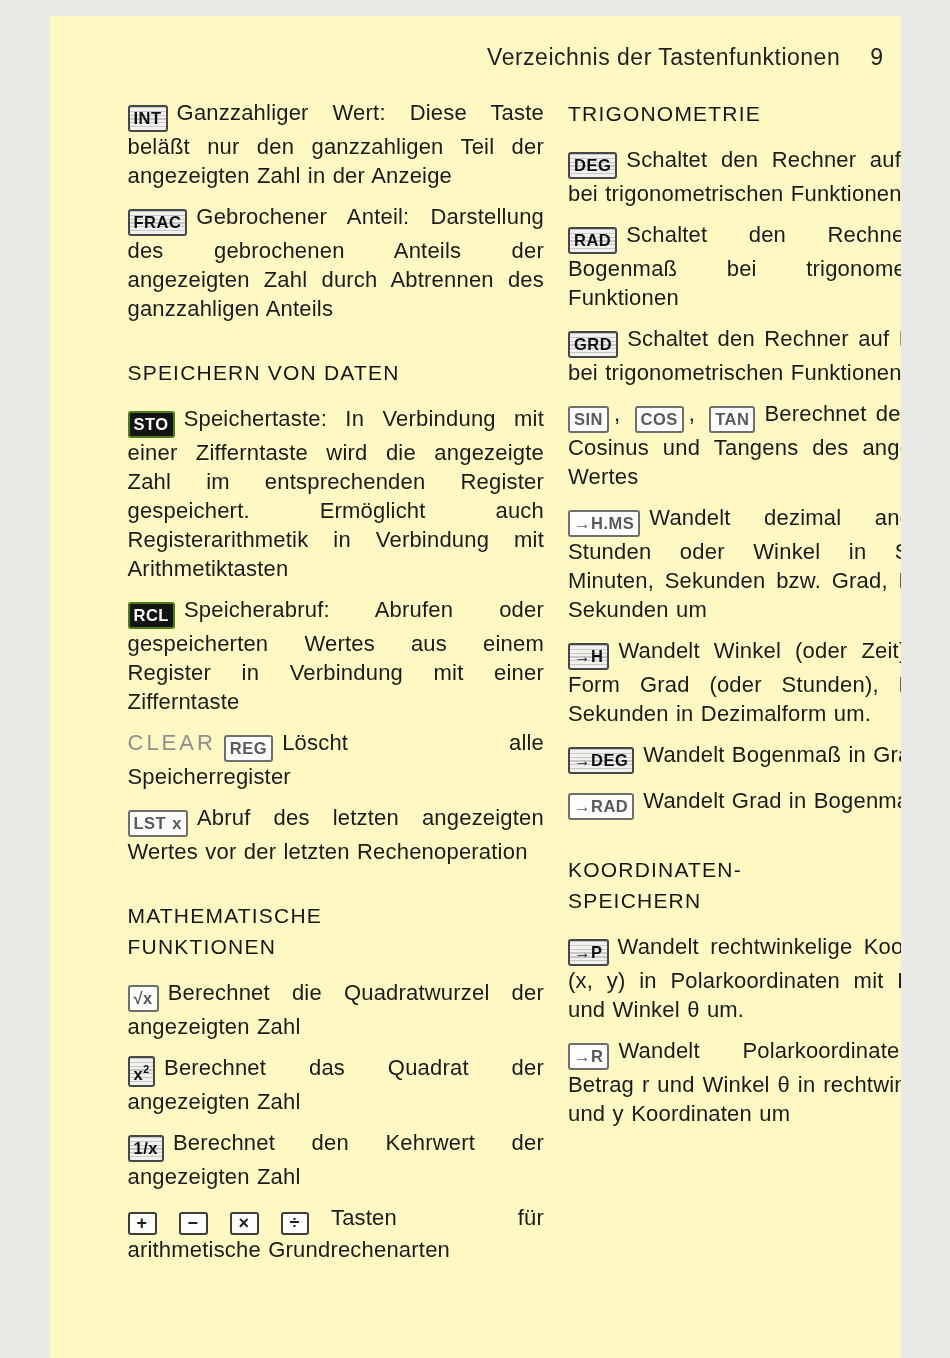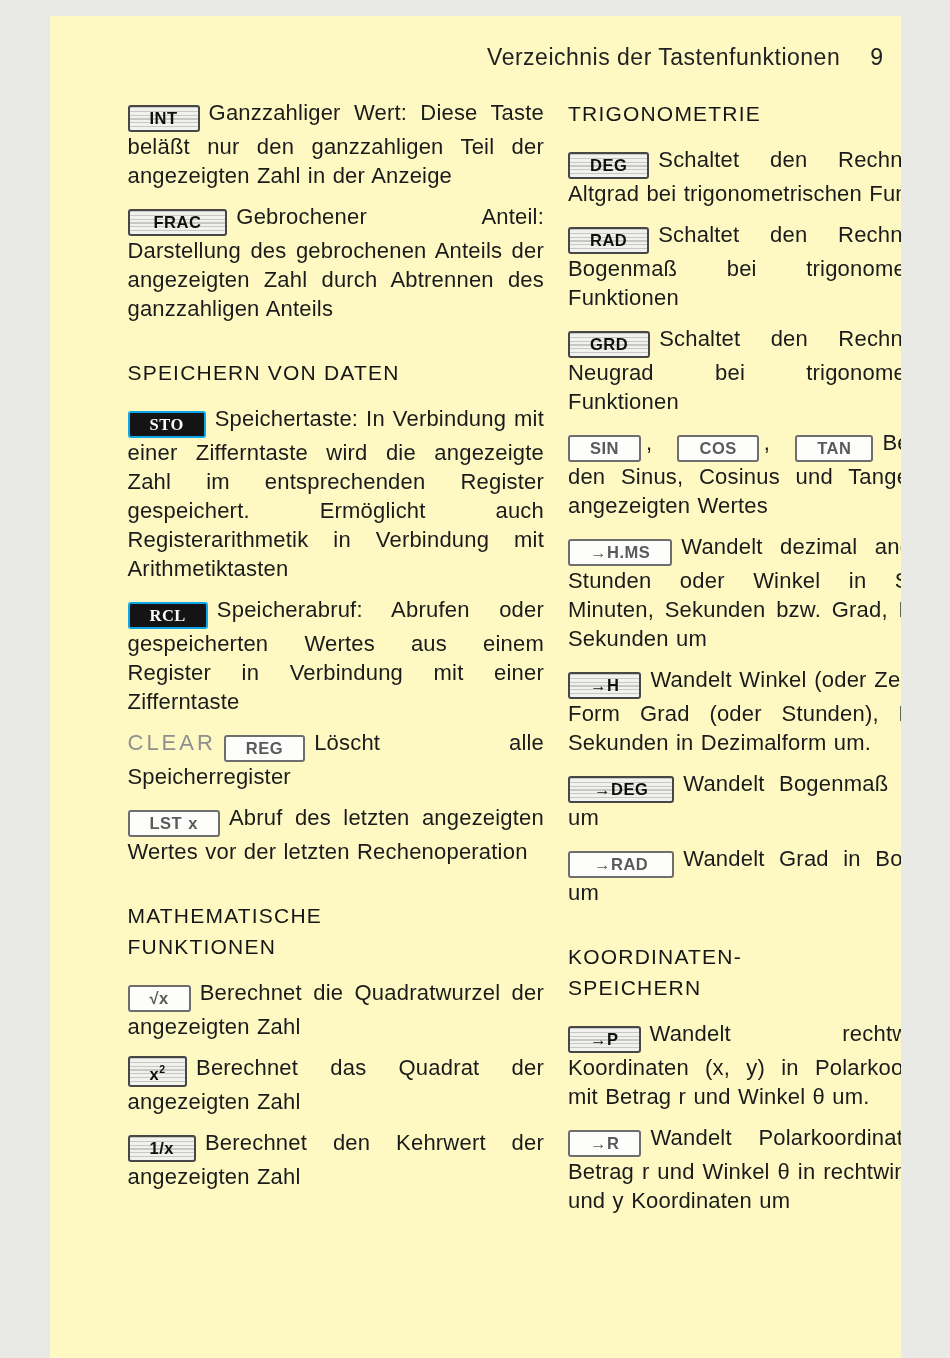--- a/index.html
+++ b/index.html
@@ -26,40 +26,40 @@
     font-size:21px; font-weight:500; letter-spacing:1.2px;
     margin:34px 0 16px 0; white-space:pre-line; line-height:31px; color:#161616;
   }
   .sec:first-child .sec-heading { margin-top:0; }
   p.entry {
     font-size:22px; line-height:29px; text-align:justify;
     margin:0 0 12px 0; letter-spacing:0.2px; word-spacing:1px; color:#1b1b1b;
   }
   .key {
     display:inline-block; vertical-align:-4px;
-    padding:2px 20px; border-radius:3px;
+    padding:2px 4px; border-radius:3px;
     font-size:16.5px; font-weight:bold; line-height:19px;
     margin-right:9px; letter-spacing:0.5px; white-space:nowrap;
   }
   .k-shift {
     background:repeating-linear-gradient(180deg,#c7c7c5 0 1.3px,#f1f1ee 1.3px 3.8px);
     border:2px solid #474747; color:#0f0f0f;
   }
   .k-outline { background:#fdfdfc; border:2px solid #6e6e6e; color:#5a5a5a; }
-  .k-black  { background:#141414; border:2px solid #0ea5e9; color:#fbfbfb;font-family:Liberation Serif, serif; }
+  .k-black  { background:#141414; border:2px solid #4d7c0f; color:#fbfbfb; }
   .k-pi {
     background:repeating-linear-gradient(180deg,#b9b9b7 0 1.3px,#e8e8e5 1.3px 3.5px);
     border:3px solid #262626; color:#0c0c0c; padding:0 6px; font-size:19px;
   }
   .k-op {
     background:#fdfdfc; border:2px solid #3d3d3d; color:#1d1d1d;
     padding:0 7px; margin-right:22px; font-size:18px;
   }
   .it { }
-  .wide { padding:2px 24px; }
+  .wide { padding:2px 4px; }
   .key sup { font-size:10.5px; letter-spacing:0; }
   .gray-word { color:#8f8f8f; letter-spacing:3px; margin-right:8px; }
   .entry-sep { margin-left:-4px; margin-right:5px; }
 </style>
 </head>
 <body>
 
 <div class="page">
   <div class="header">
     <span>Verzeichnis der Tastenfunktionen</span>
@@ -77,20 +77,21 @@
           <p class="entry"><span class="key k-black">RCL</span><span>Speicherabruf: Abrufen oder gespeicherten Wertes aus einem Register in Verbindung mit einer Zifferntaste</span></p>
           <p class="entry"><span class="gray-word">CLEAR</span><span class="key k-outline">REG</span><span>Löscht alle Speicherregister</span></p>
           <p class="entry"><span class="key k-outline it">LST x</span><span>Abruf des letzten angezeigten Wertes vor der letzten Rechenoperation</span></p>
         </section>
         <section class="sec">
           <h2 class="sec-heading">MATHEMATISCHE
 FUNKTIONEN</h2>
           <p class="entry"><span class="key k-outline it">√x</span><span>Berechnet die Quadratwurzel der angezeigten Zahl</span></p>
           <p class="entry"><span class="key k-shift it">x<sup>2</sup></span><span>Berechnet das Quadrat der angezeigten Zahl</span></p>
           <p class="entry"><span class="key k-shift it">1/x</span><span>Berechnet den Kehrwert der angezeigten Zahl</span></p>
+          <p class="entry"><span class="key k-op">+</span><span class="key k-op">−</span><span class="key k-op">×</span><span class="key k-op">÷</span><span>Tasten für arithmetische Grundrechenarten</span></p>
         </section>
       </div>
     <div class="col" id="col-right">
         <section class="sec">
           <h2 class="sec-heading">TRIGONOMETRIE</h2>
           <p class="entry"><span class="key k-shift">DEG</span><span>Schaltet den Rechner auf Altgrad bei trigonometrischen Funktionen</span></p>
           <p class="entry"><span class="key k-shift">RAD</span><span>Schaltet den Rechner auf Bogenmaß bei trigonometrischen Funktionen</span></p>
           <p class="entry"><span class="key k-shift">GRD</span><span>Schaltet den Rechner auf Neugrad bei trigonometrischen Funktionen</span></p>
           <p class="entry"><span class="key k-outline">SIN</span><span class="entry-sep">, </span><span class="key k-outline">COS</span><span class="entry-sep">, </span><span class="key k-outline">TAN</span><span>Berechnet den Sinus, Cosinus und Tangens des angezeigten Wertes</span></p>
           <p class="entry"><span class="key k-outline">→H.MS</span><span>Wandelt dezimal angezeigte Stunden oder Winkel in Stunden, Minuten, Sekunden bzw. Grad, Minuten, Sekunden um</span></p>

